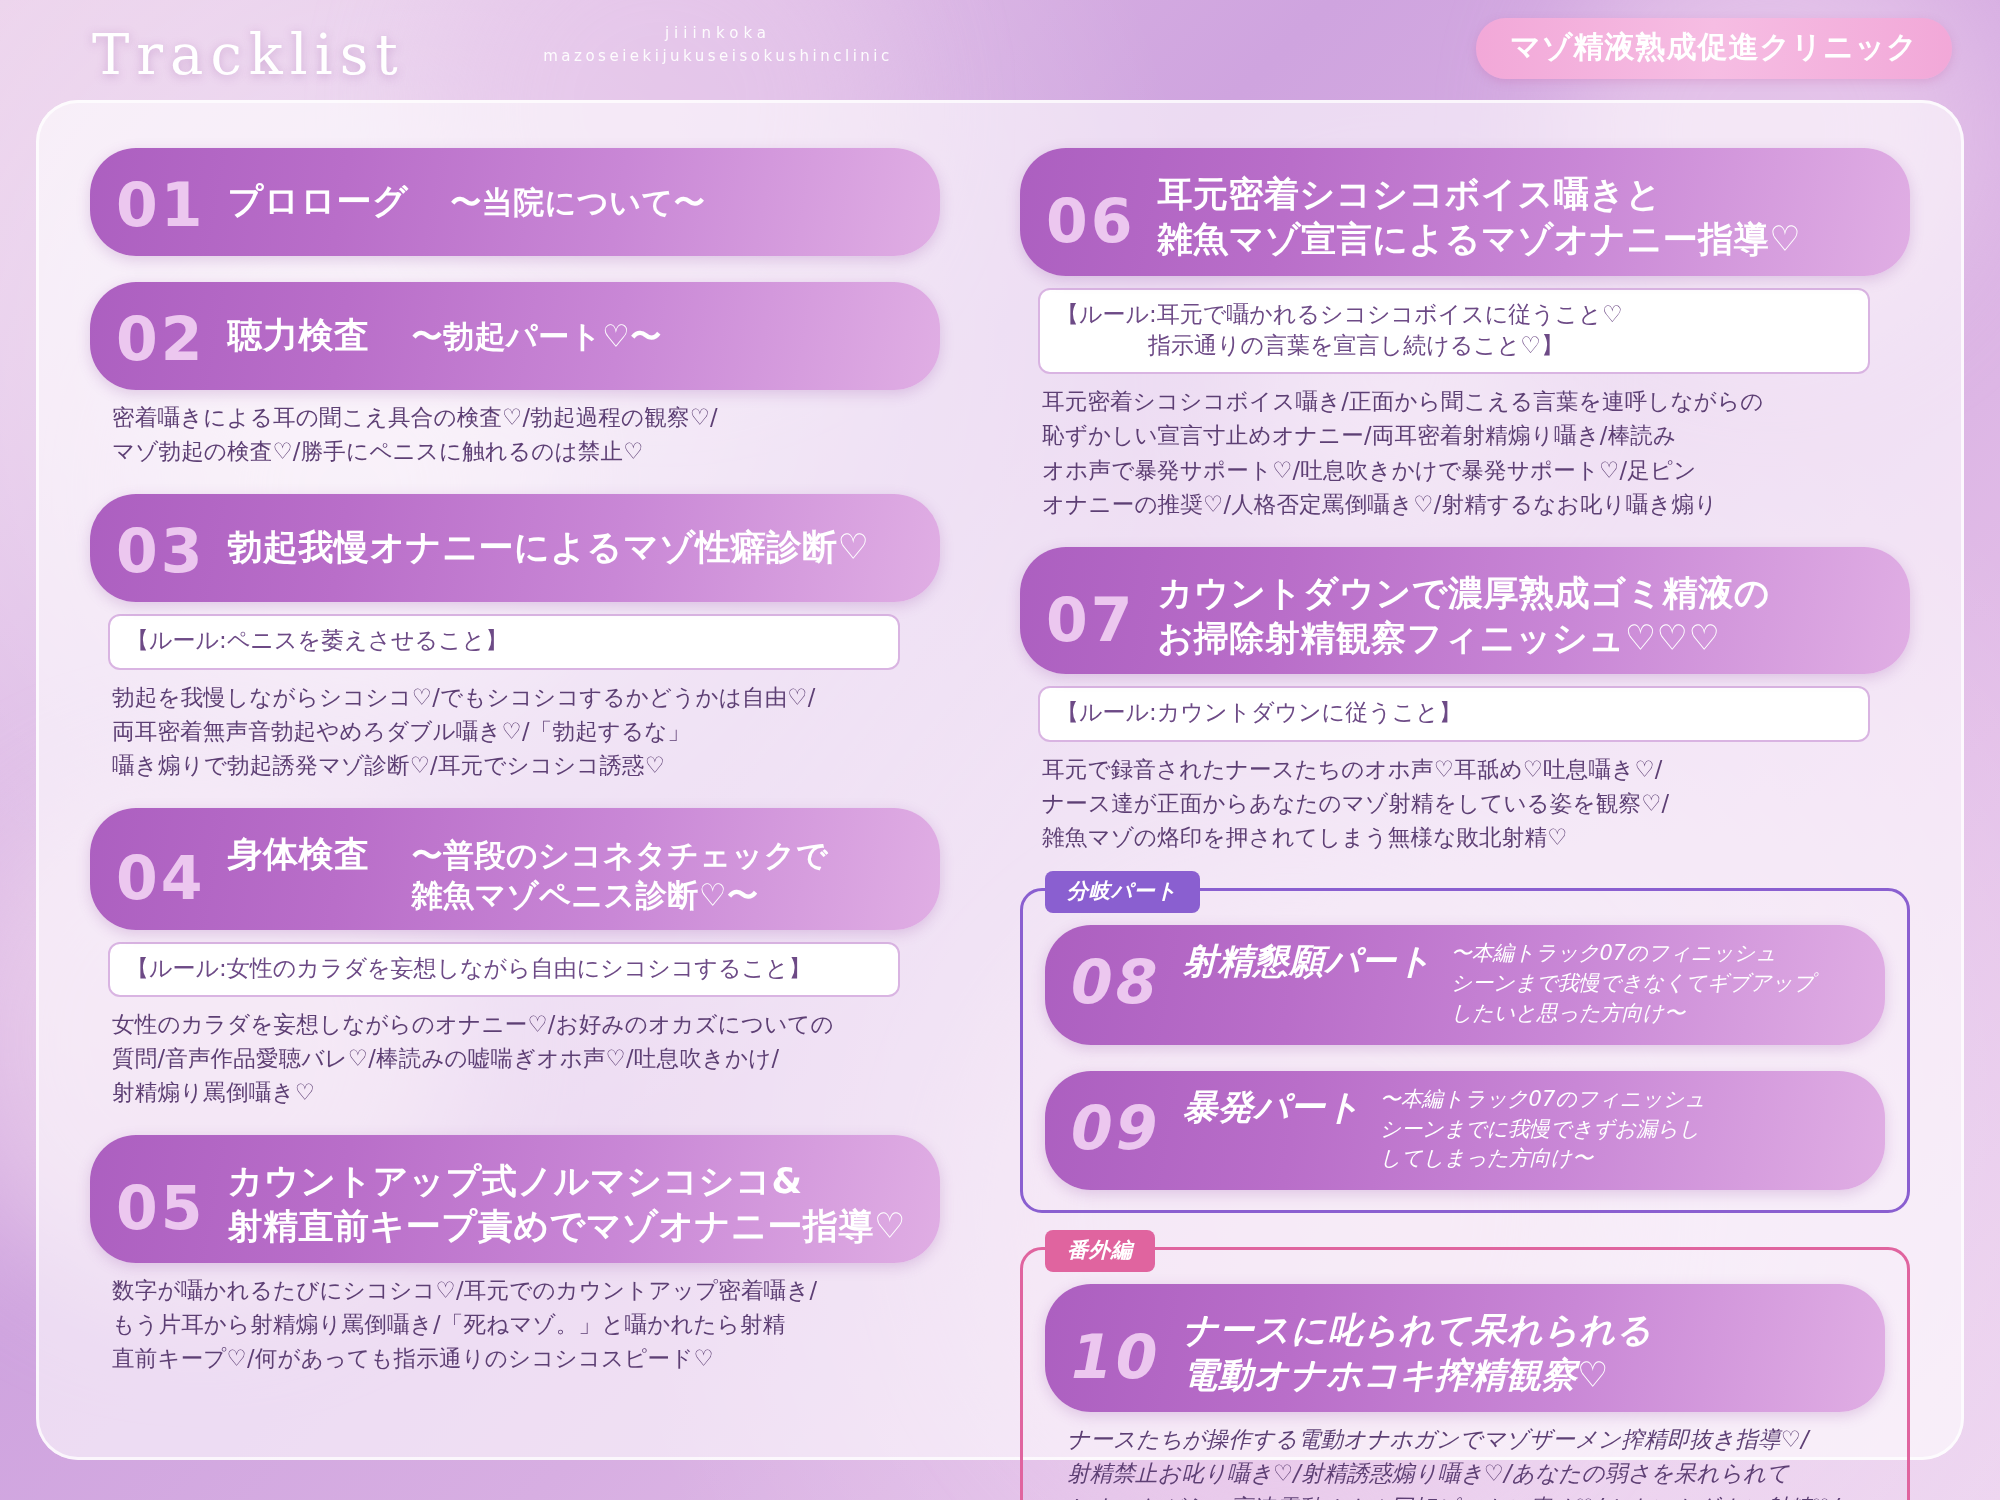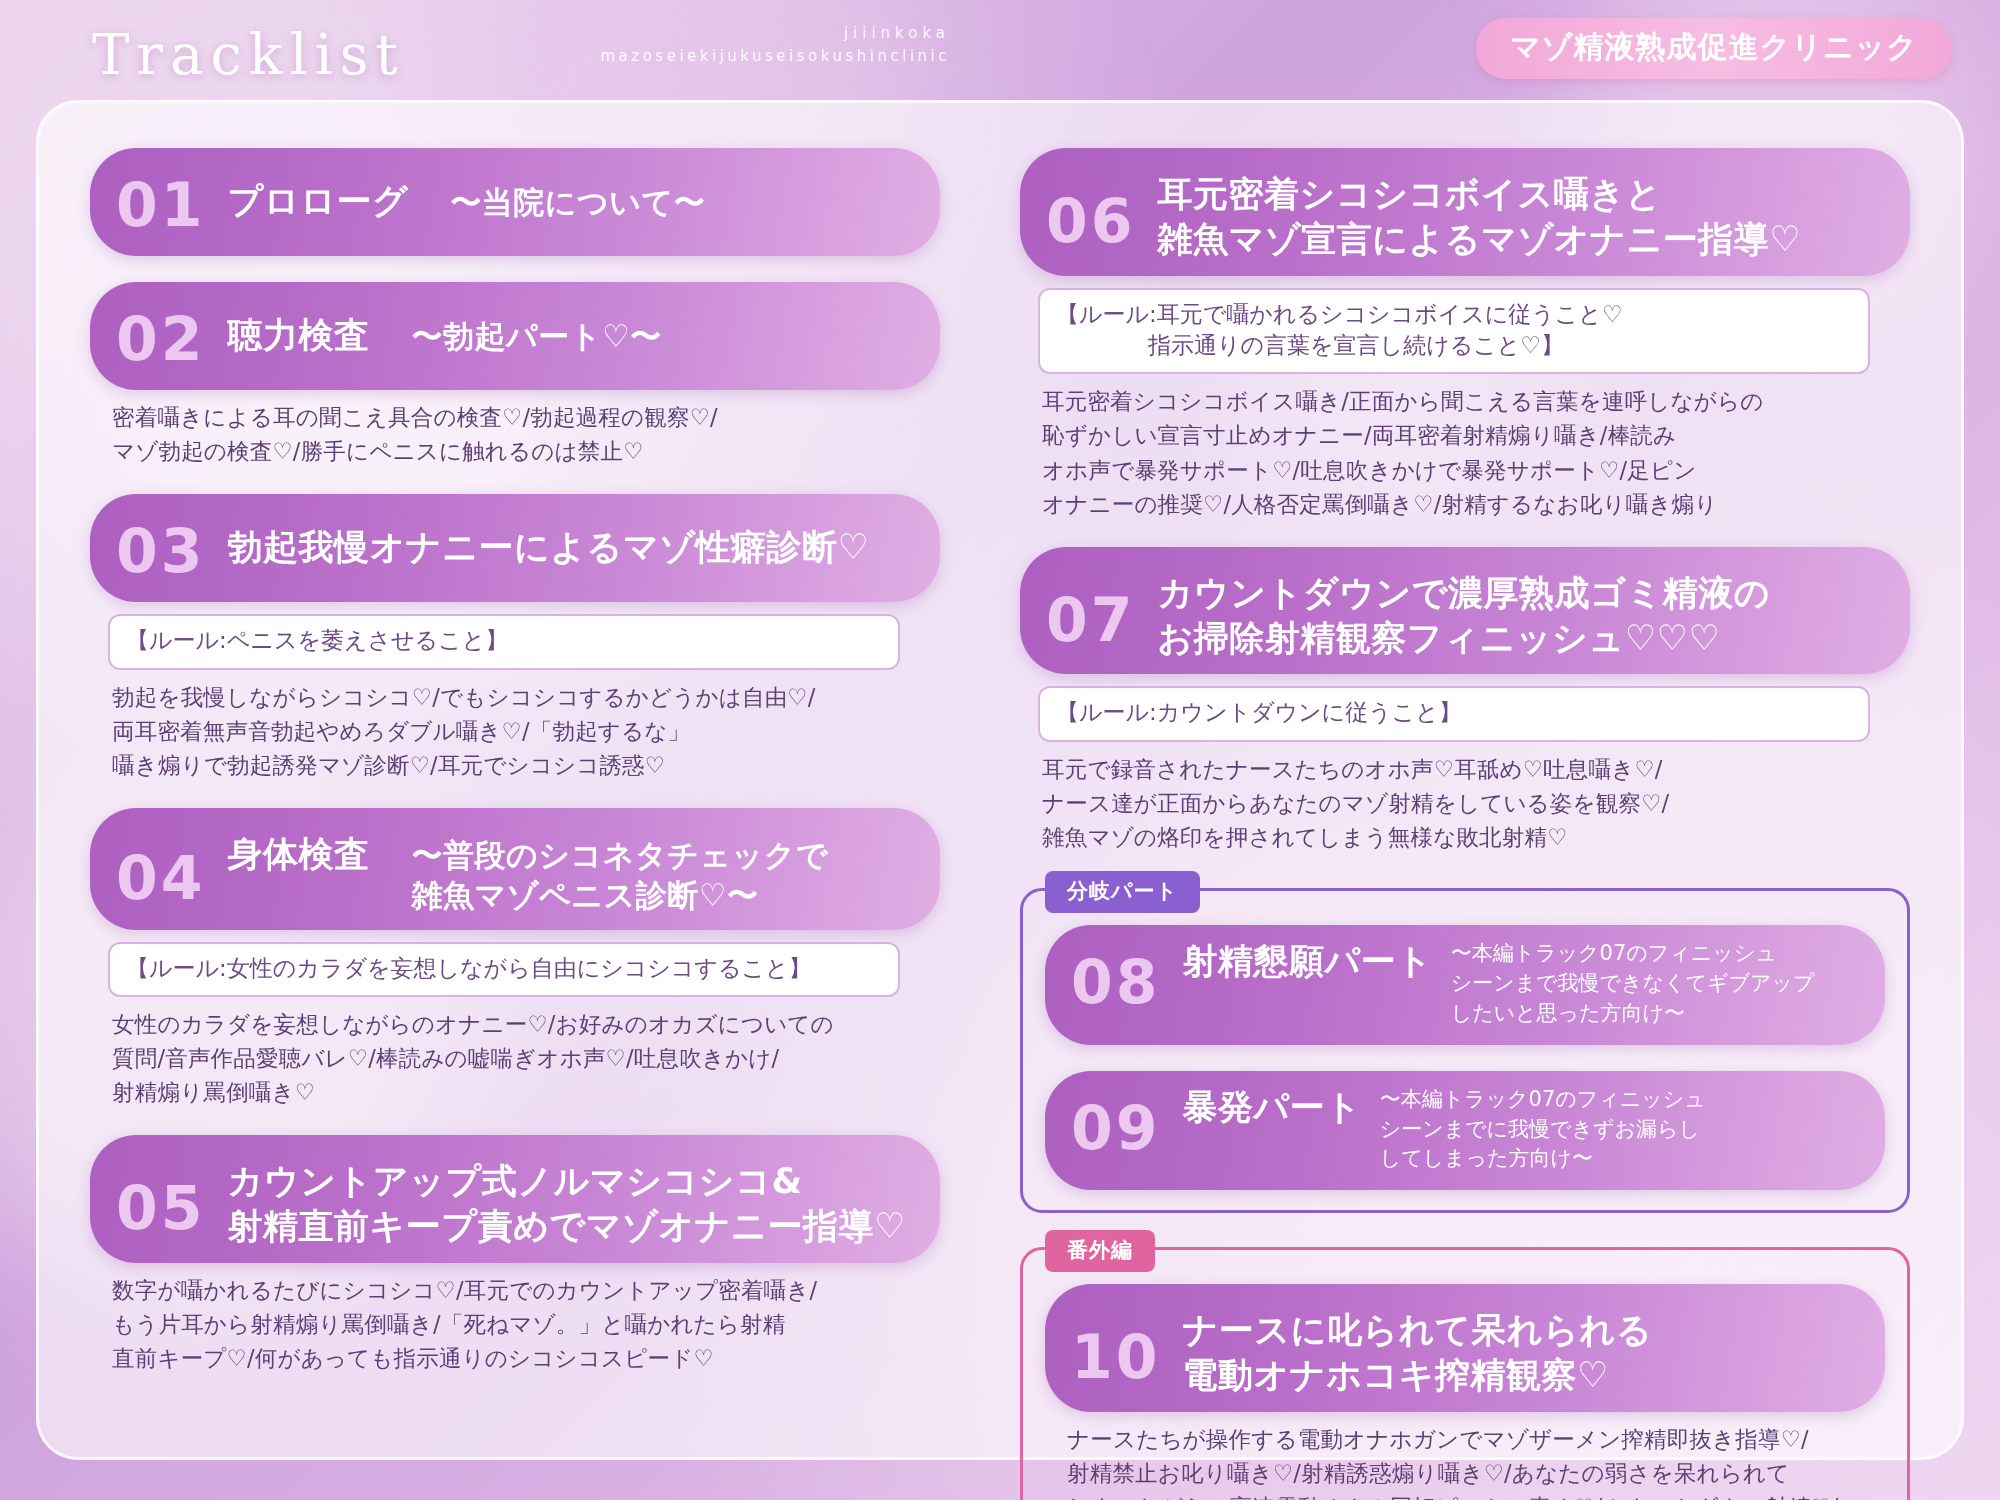--- a/index.html
+++ b/index.html
@@ -63,23 +63,23 @@
     top: 22px;
     font-size: 56px;
     letter-spacing: 7px;
     color: #ffffff;
     font-weight: 400;
     font-family: "DejaVu Serif", "Liberation Serif", serif;
     text-shadow: 0 2px 10px rgba(150,80,160,0.35);
   }
   .title-sub-wrap {
     position: absolute;
-    left: 570px;
+    left: 528px;
     top: 22px;
-    text-align: right;
+    text-align: center;
     width: 380px;
     color: #ffffff;
     line-height: 1.5;
   }
   .title-sub-1 {
     font-size: 15px;
     letter-spacing: 5px;
     opacity: .95;
   }
   .title-sub-2 {
@@ -182,20 +182,21 @@
     flex: 1 1 auto;
   }
 
   
   .group {
     position: relative;
     border-radius: 22px;
     border: 3px solid #8a5fd0;
     margin-top: 34px;
     padding: 34px 22px 20px 22px;
+    font-style: italic;
   }
   .group.pink { border-color: #e0649f; }
   .group-tag {
     position: absolute;
     top: -20px;
     left: 22px;
     padding: 6px 22px 8px 22px;
     border-radius: 8px;
     background: #8a5fd0;
     color: #ffffff;

